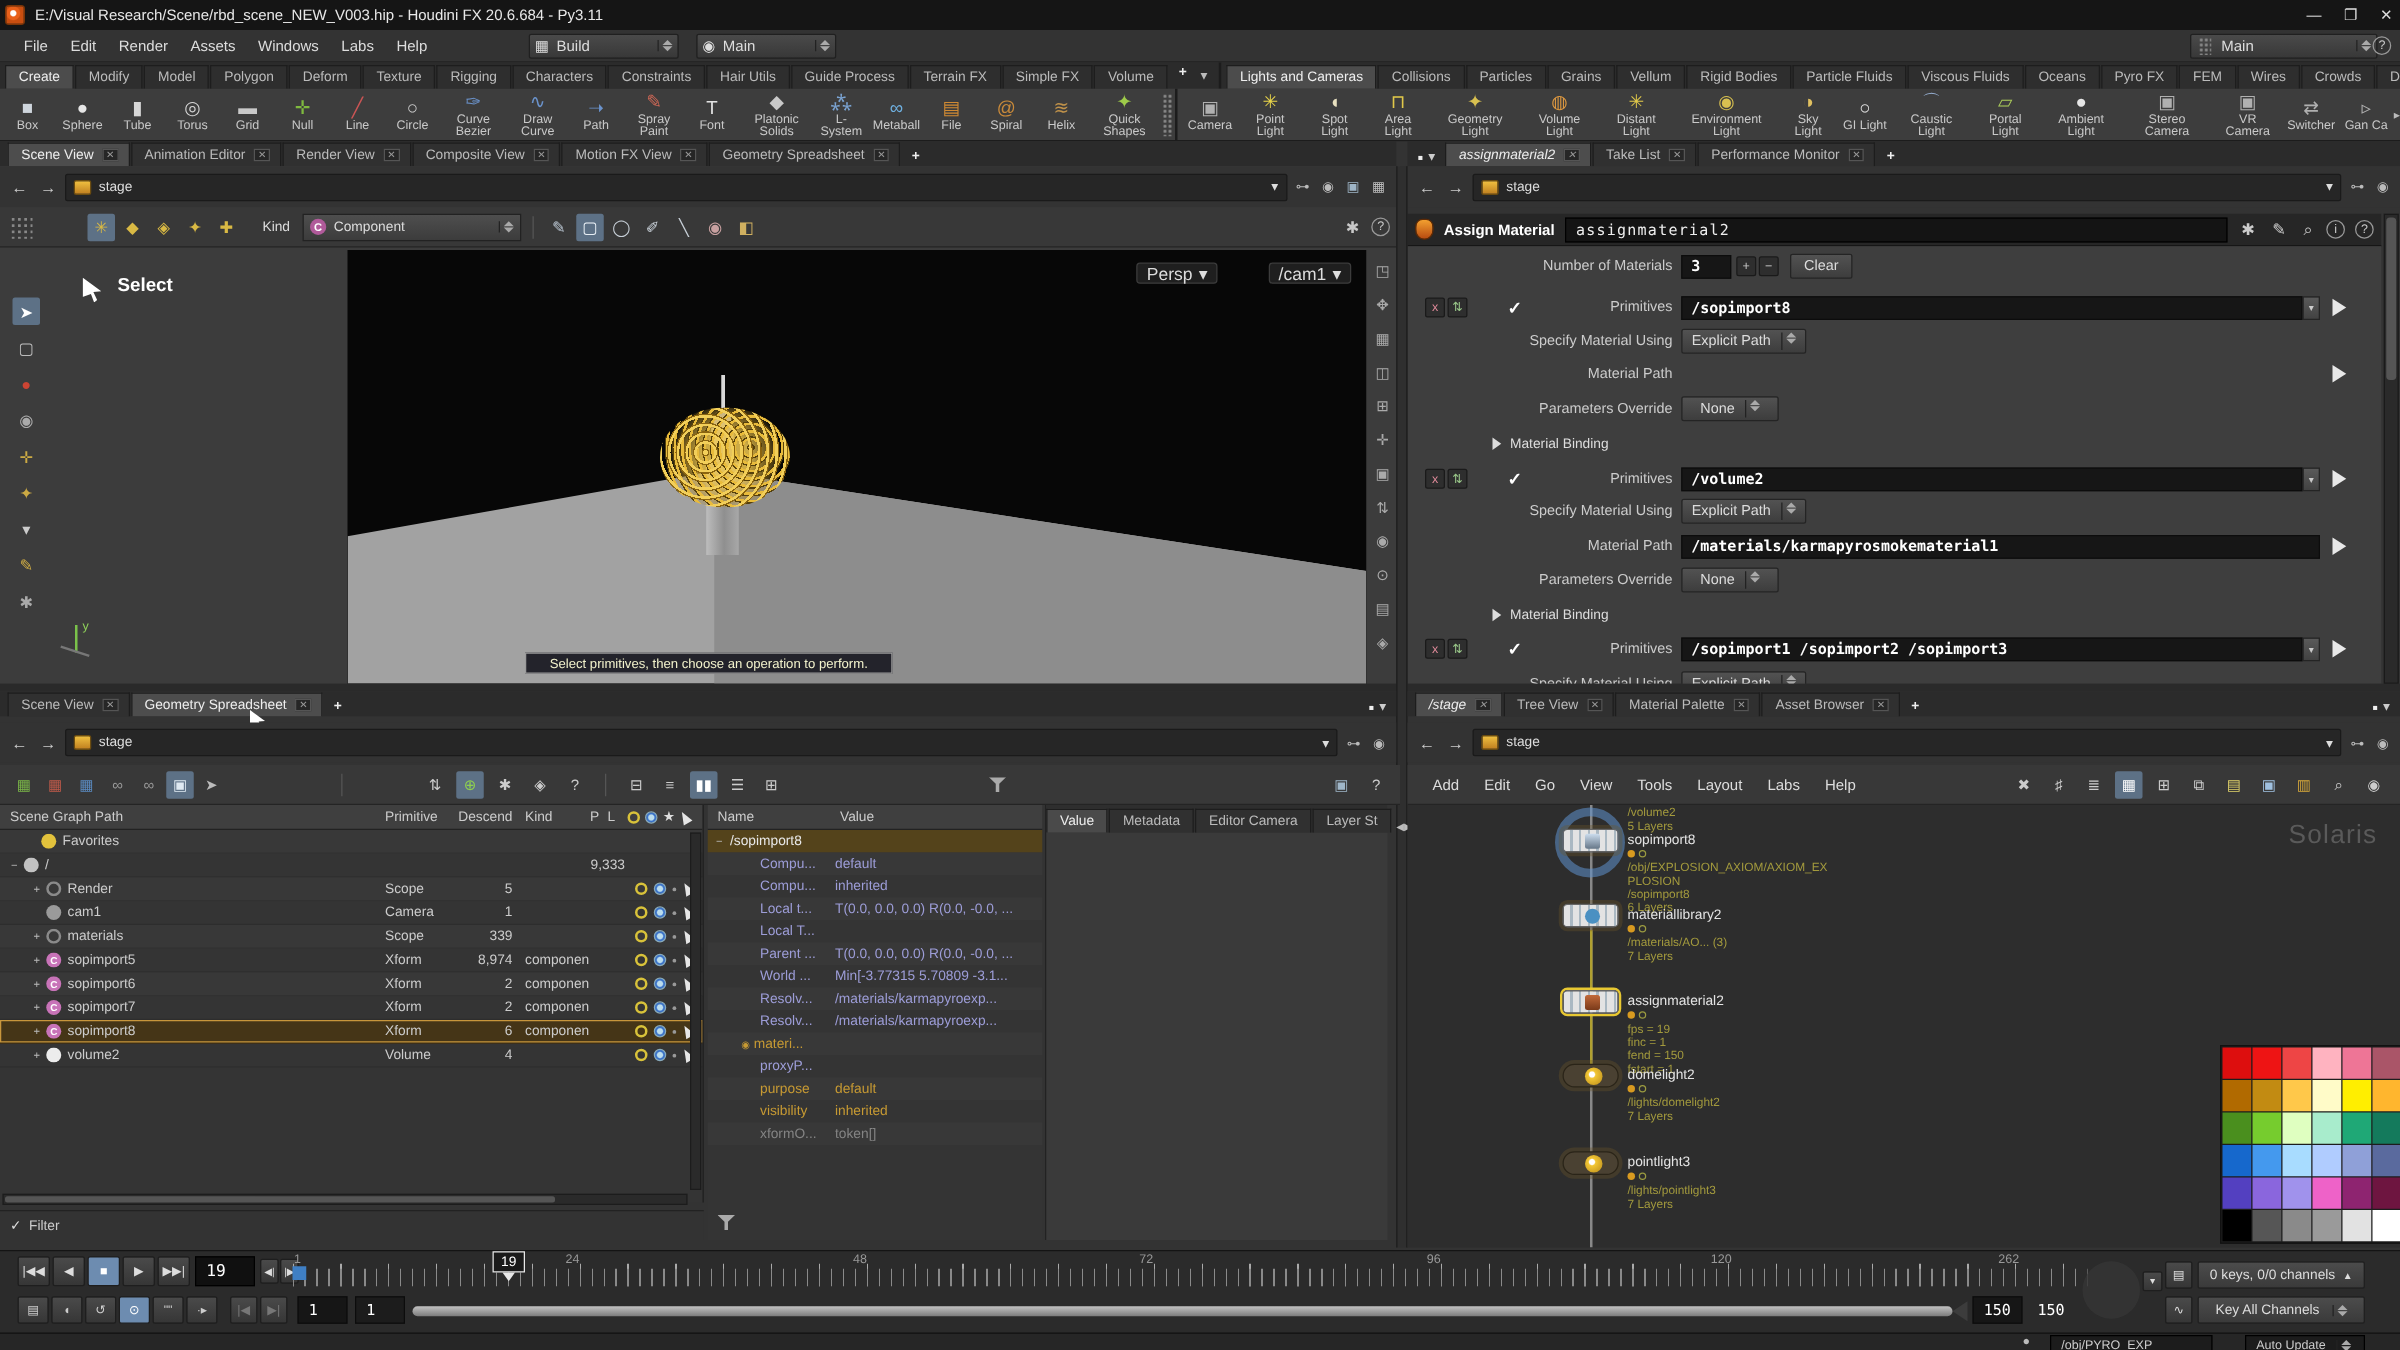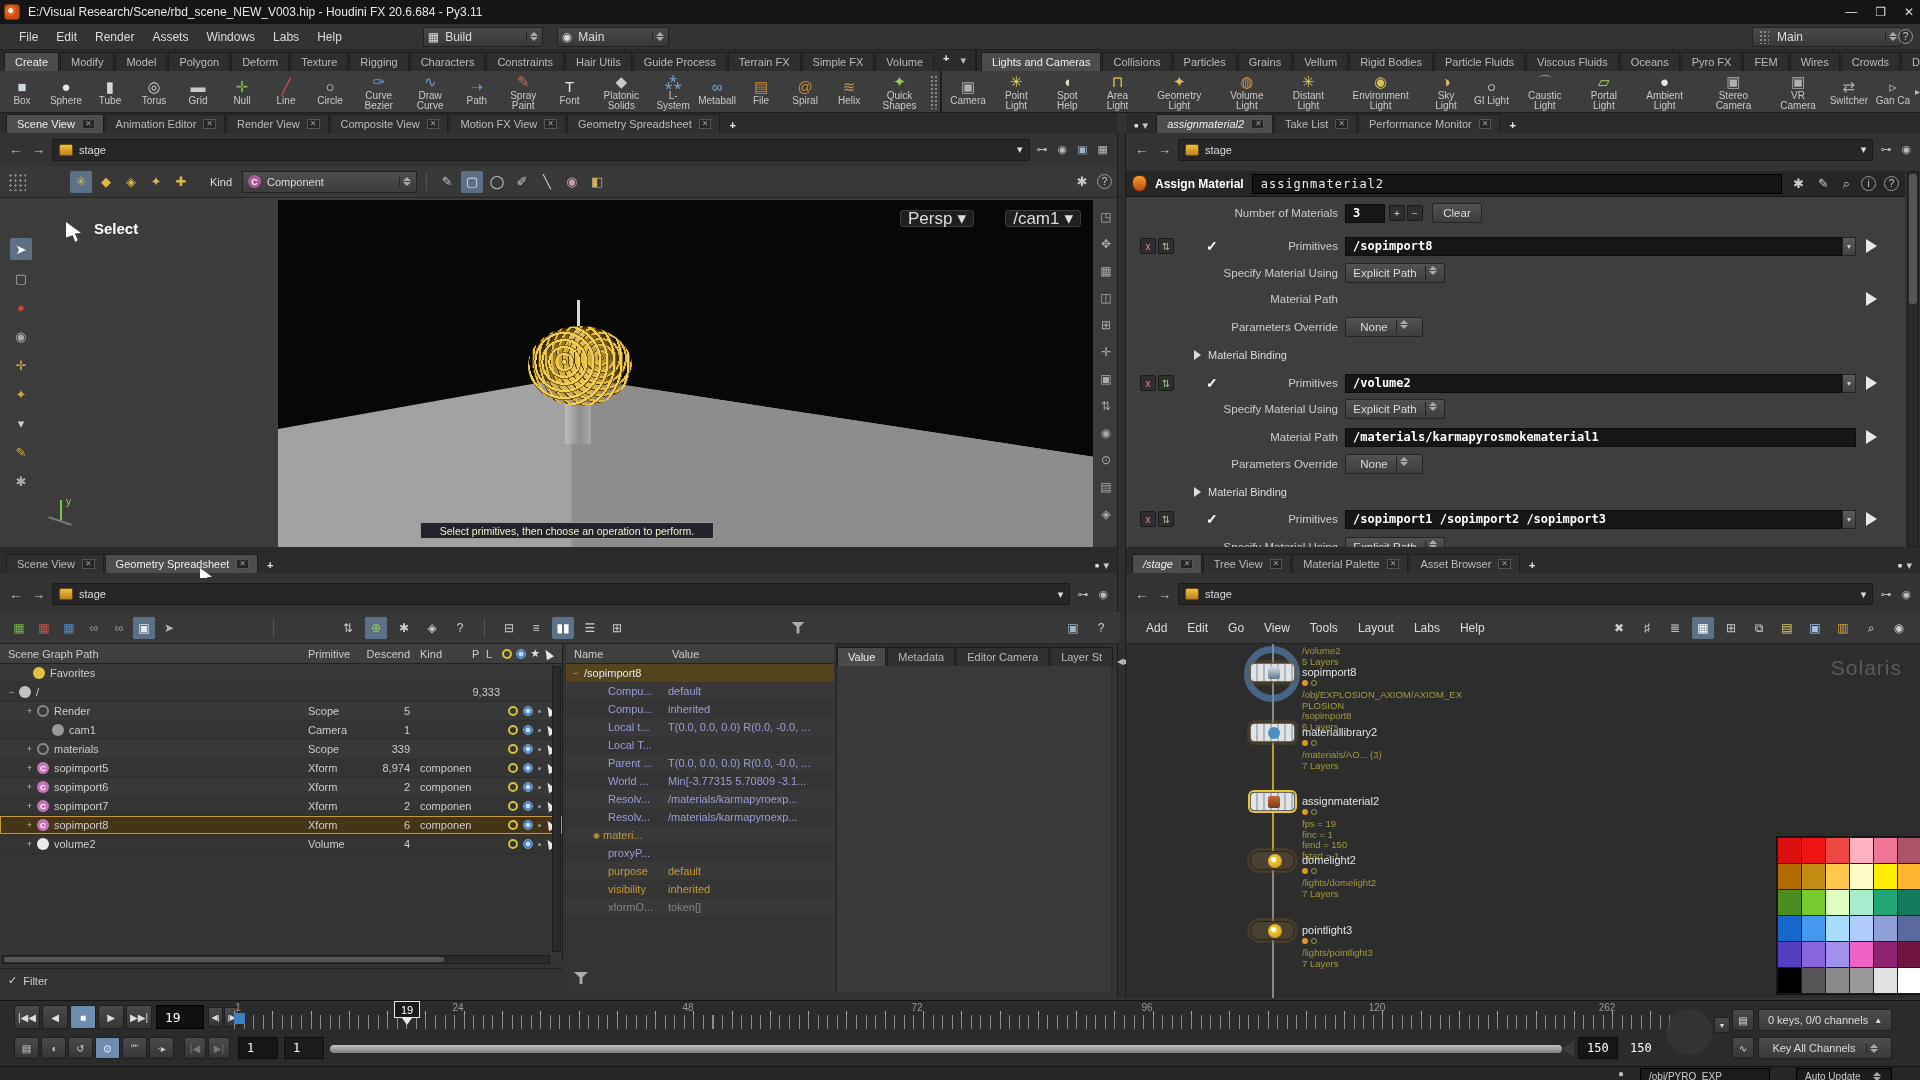--- a/index.html
+++ b/index.html
@@ -57,21 +57,21 @@
 .ground2{position:absolute;inset:0;background:#8d8d8d;clip-path:polygon(36% 51%,100% 74%,100% 100%,36% 100%)}
 .spire{position:absolute;left:299px;top:100px;width:3px;height:34px;background:#d8d8d8}
 .dome{position:absolute;left:293px;top:128px;width:14px;height:16px;background:#dcdcdc;border-radius:50% 50% 20% 20%}
 .cap{position:absolute;left:291px;top:142px;width:18px;height:30px;background:linear-gradient(90deg,#cfcfcf,#9a9a9a)}
 .tbody{position:absolute;left:287px;top:170px;width:26px;height:74px;background:linear-gradient(90deg,#bdbdbd,#8f8f8f 55%,#a8a8a8)}
 .boom{position:absolute;left:250px;top:126px;width:104px;height:80px;border-radius:50%;background:
  repeating-radial-gradient(circle at 35% 45%,#f2cf5a 0 2px,#8a6410 2px 3px,transparent 3px 7px),
  repeating-radial-gradient(circle at 70% 40%,#e8bb3c 0 2px,#55400c 2px 3px,transparent 3px 6px),
  radial-gradient(circle at 50% 50%,rgba(240,200,80,.85) 0 30%,rgba(180,140,40,.5) 55%,transparent 70%);
  filter:blur(.3px)}
-.vbtn{position:absolute;height:17px;background:#1f1f1f;border:1px solid #3c3c3c;border-radius:3px;color:#ddd;display:flex;align-items:center;gap:5px;padding:0 7px;font-size:17px}
+.vbtn{position:absolute;height:17px;background:#1f1f1f;border:1px solid #3c3c3c;border-radius:3px;color:#ddd;display:flex;align-items:center;gap:5px;padding:0 7px;font-size:14px}
 #tooltip{position:absolute;left:142px;top:322px;width:294px;height:17px;background:#23232b;border:1px solid #9a9a9a;color:#f2f2cc;display:flex;align-items:center;justify-content:center;font-size:10.5px}
 #select-label{left:94px;top:220px;color:#fff;font-size:15px;font-weight:bold}
 .cursor{width:15px;height:20px;background:#fff;clip-path:polygon(0 0,100% 55%,58% 58%,78% 90%,62% 100%,45% 66%,0 78%);filter:drop-shadow(1px 1px 0 #000)}
 #vp-left-strip{left:4px;top:238px;width:34px;display:flex;flex-direction:column;gap:7px;align-items:center}
 #vp-right-strip{left:1094px;top:206px;width:24px;display:flex;flex-direction:column;gap:5px;align-items:center;color:#aaa}
 #axis{left:46px;top:500px;width:34px;height:34px}
 #axis .ya{position:absolute;left:14px;top:0;width:2px;height:22px;background:#7ac24a}
 #axis .yl{position:absolute;left:20px;top:-4px;color:#8fd15a;font-size:10px}
 #axis .xa{position:absolute;left:2px;top:20px;width:24px;height:2px;background:#777;transform:rotate(18deg)}
 
@@ -387,21 +387,21 @@
         <span>Camera</span>
       </div>
 
       <div class="stool">
         <span class="ig" style="color: rgb(232, 212, 74);">✳</span>
         <span>Point Light</span>
       </div>
 
       <div class="stool">
         <span class="ig" style="color: rgb(232, 224, 192);">◖</span>
-        <span>Spot Help</span>
+        <span>Spot Light</span>
       </div>
 
       <div class="stool">
         <span class="ig" style="color: rgb(224, 200, 74);">⊓</span>
         <span>Area Light</span>
       </div>
 
       <div class="stool">
         <span class="ig" style="color: rgb(216, 192, 80);">✦</span>
         <span>Geometry Light</span>
@@ -885,21 +885,21 @@
         <span class="tc-kind"></span>
         <span class="tgs">
           <span class="tg-power"></span>
           <span class="tg-eye"></span>
           <span class="tg-dot"></span>
           <span class="tg-cur"></span>
         </span>
       </div>
 
       <div class="trow tog">
-        <span class="tc-name" style="padding-left: 39px;">
+        <span class="tc-name" style="padding-left: 24px;">
           <span class="texp"></span>
           <span class="tico" style="background: rgb(154, 154, 154);"></span>
           <span>cam1</span>
         </span>
         <span class="tc-prim">Camera</span>
         <span class="tc-desc">1</span>
         <span class="tc-kind"></span>
         <span class="tgs">
           <span class="tg-power"></span>
           <span class="tg-eye"></span>

